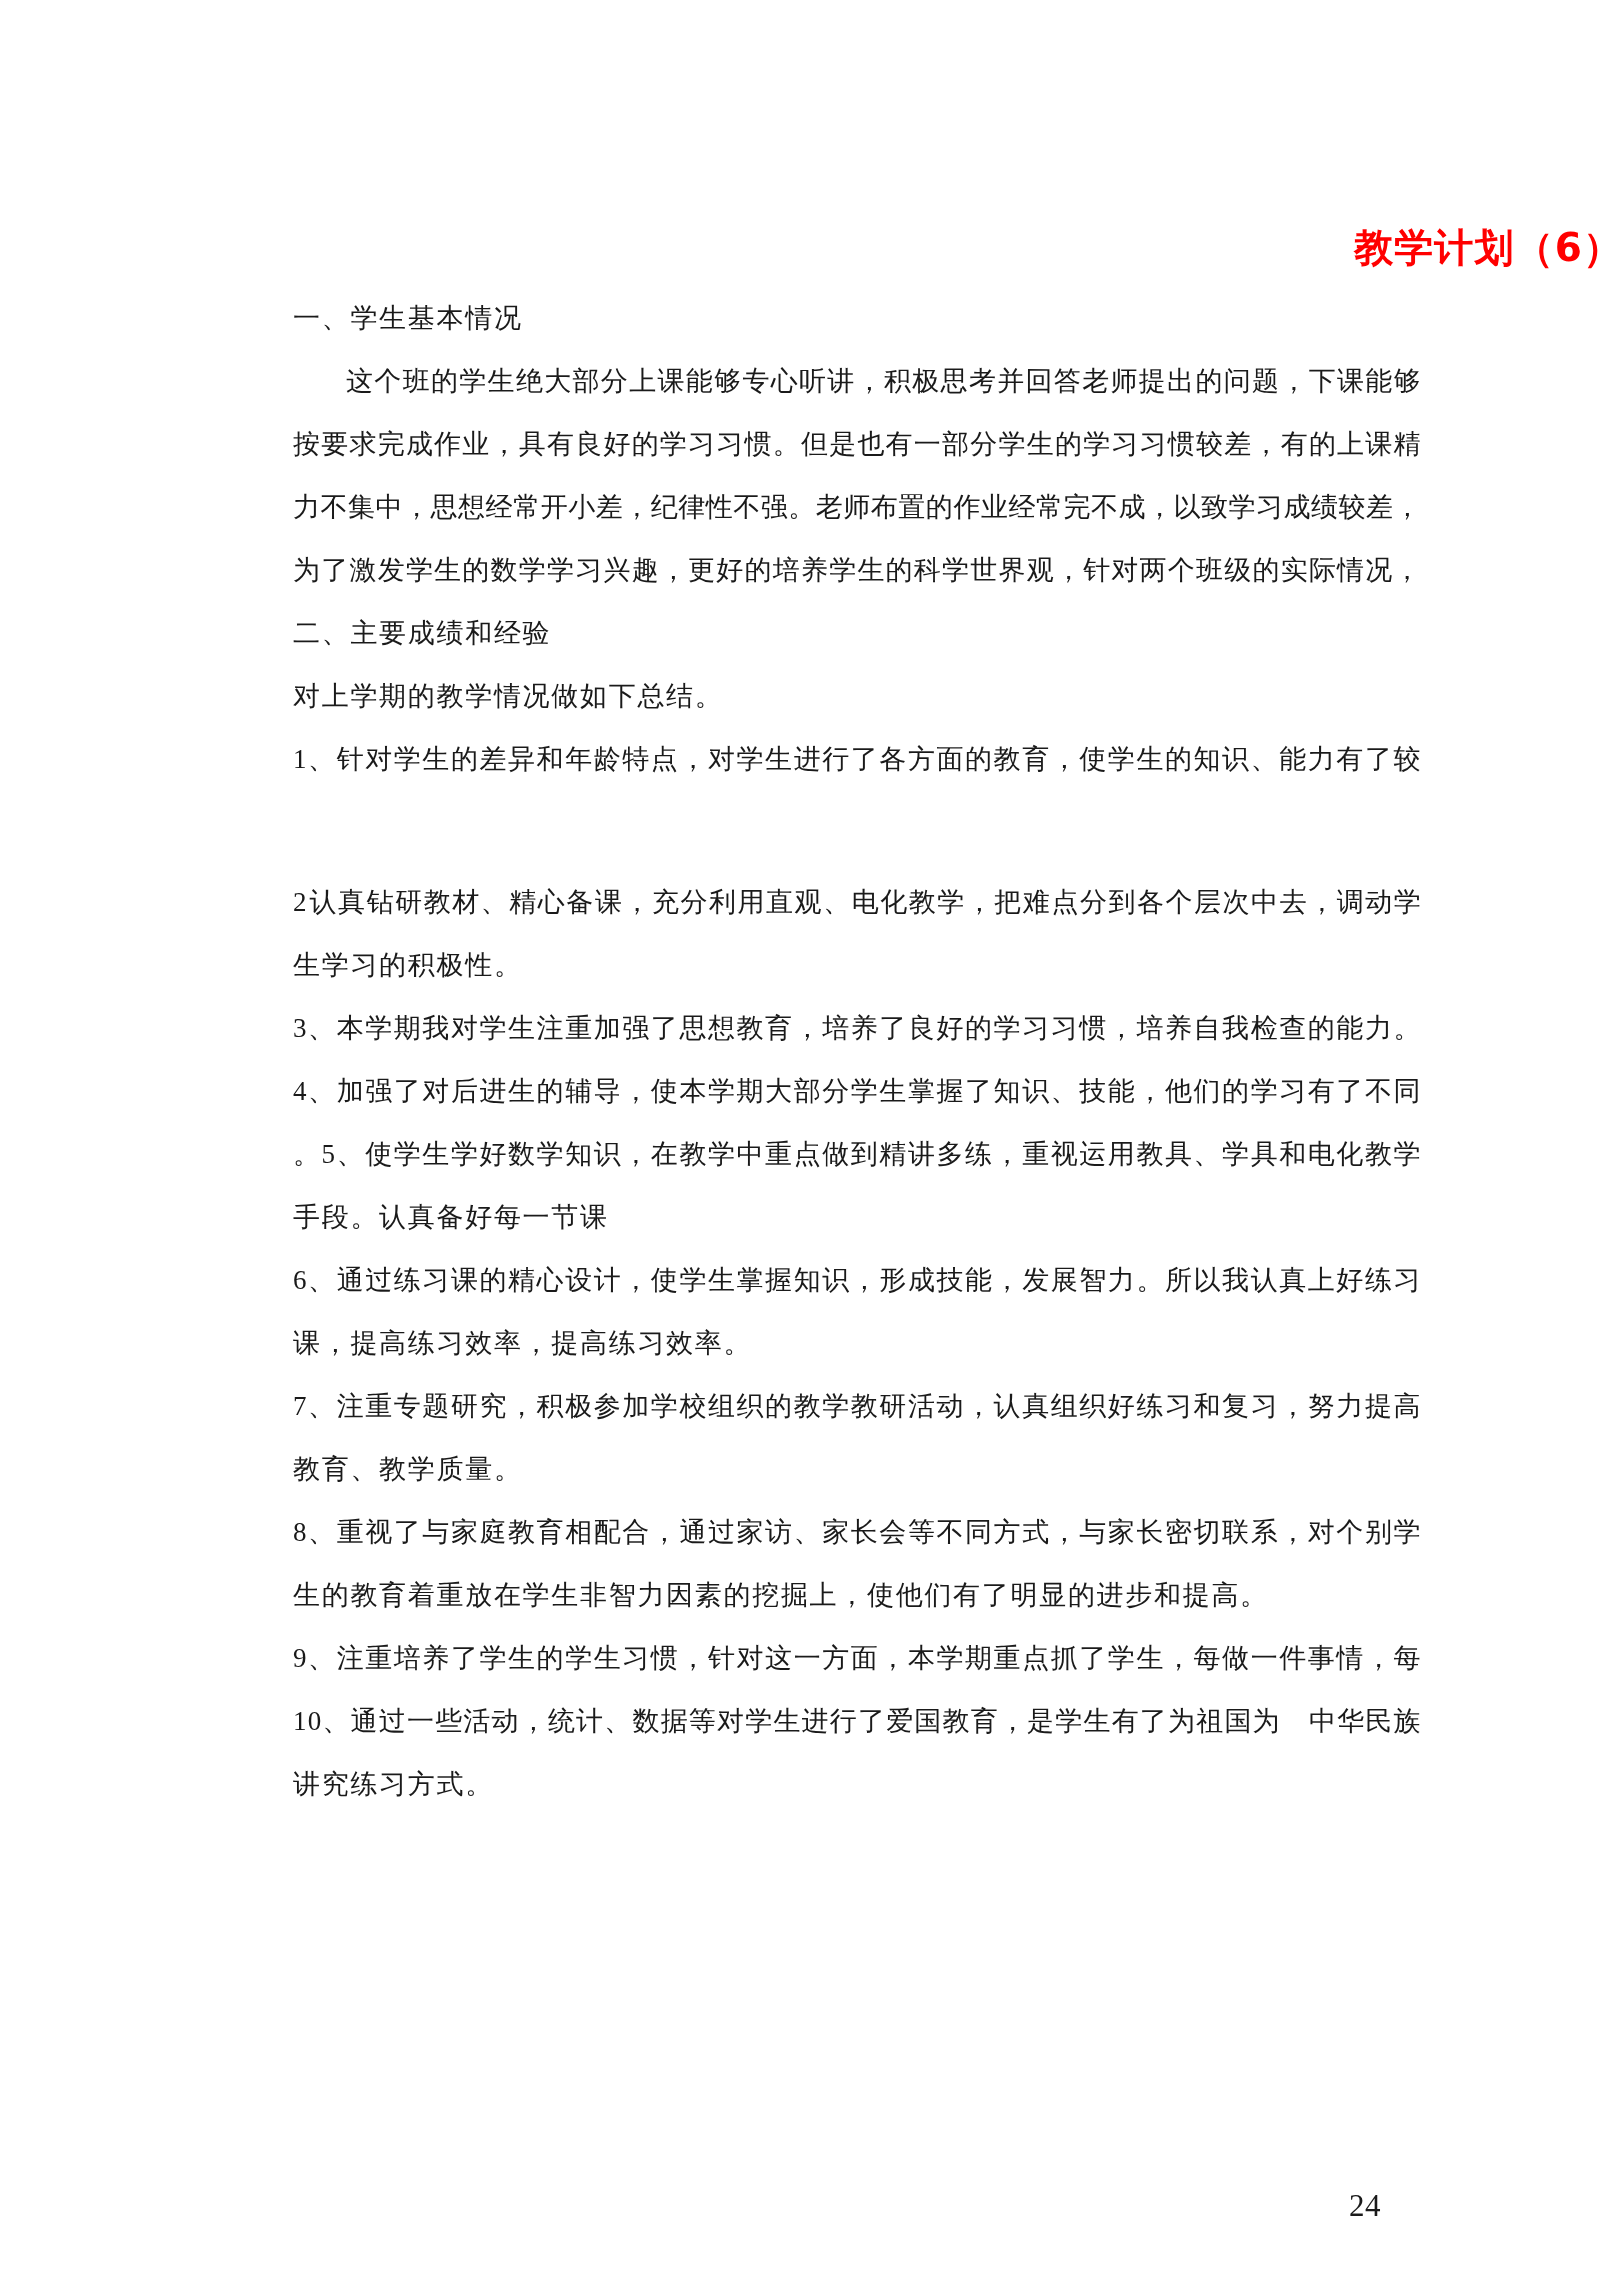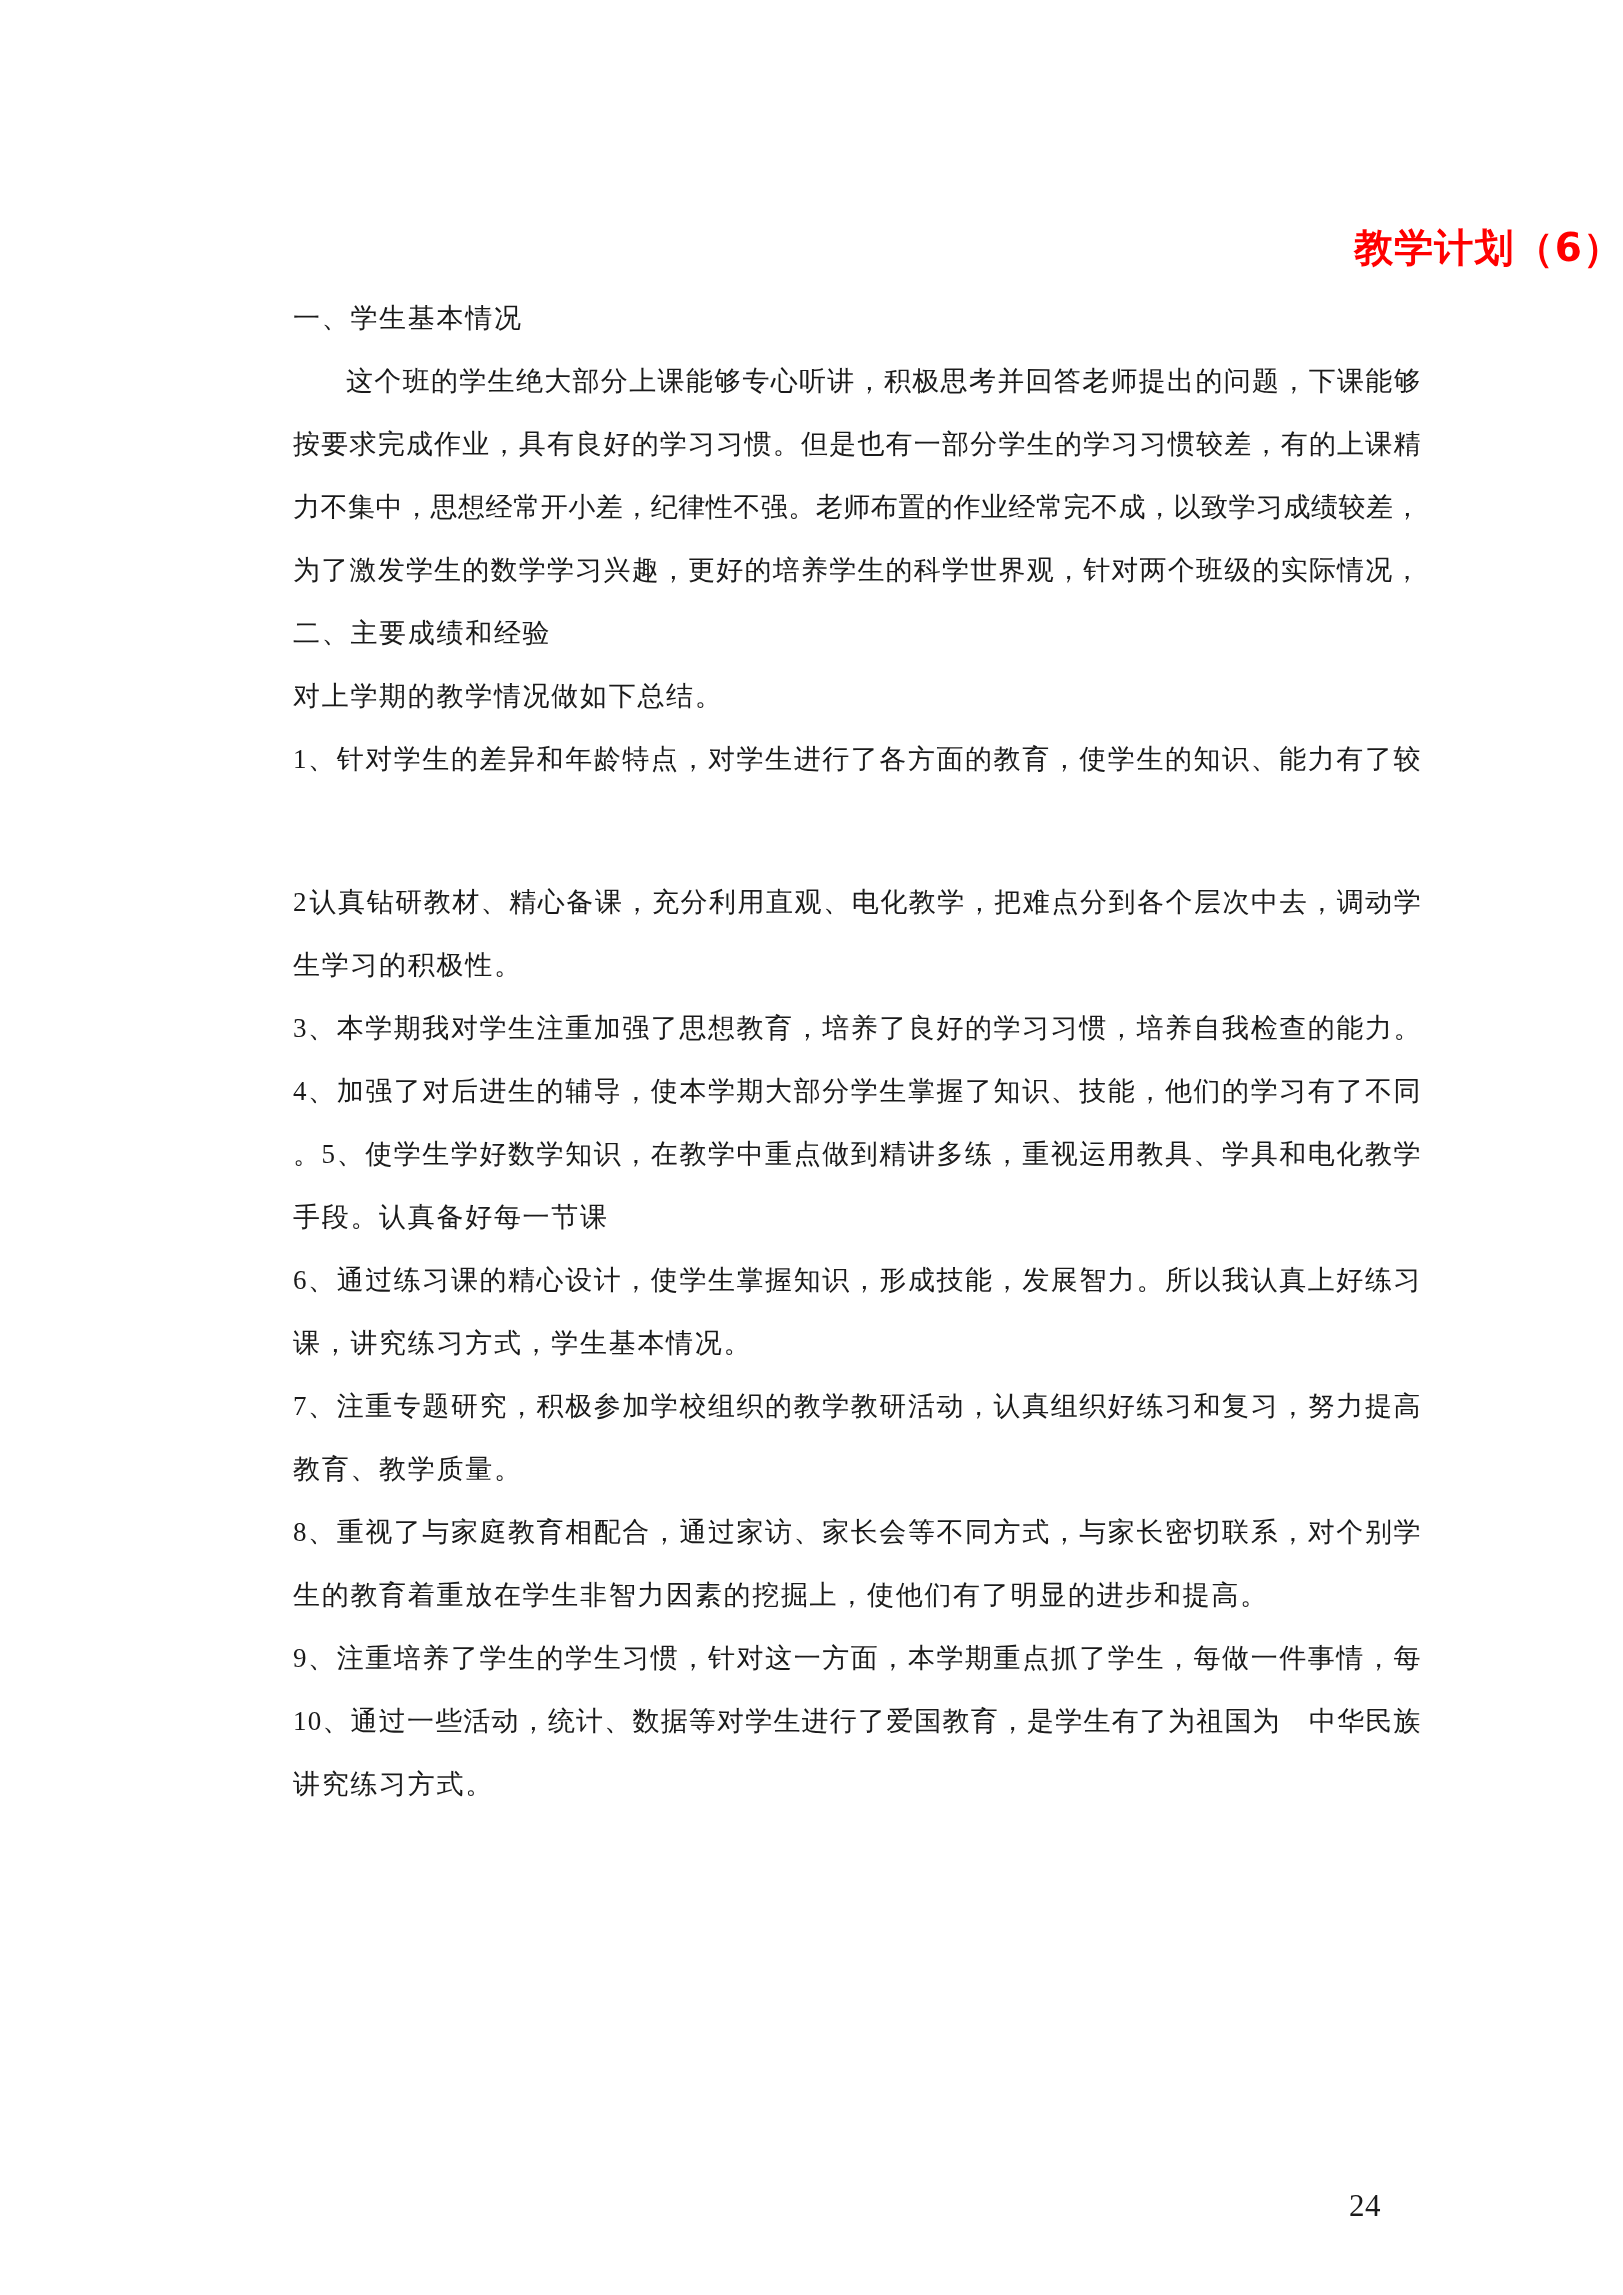--- a/index.html
+++ b/index.html
@@ -478,21 +478,21 @@
         <span>所</span>
         <span>以</span>
         <span>我</span>
         <span>认</span>
         <span>真</span>
         <span>上</span>
         <span>好</span>
         <span>练</span>
         <span>习</span>
       </div>
-      <div class="line">课，讲究练习方式，学生基本情况。</div>
+      <div class="line">课，提高练习效率，提高练习效率。</div>
       <div class="line just">
         <span>7</span>
         <span>、</span>
         <span>注</span>
         <span>重</span>
         <span>专</span>
         <span>题</span>
         <span>研</span>
         <span>究</span>
         <span>，</span>

